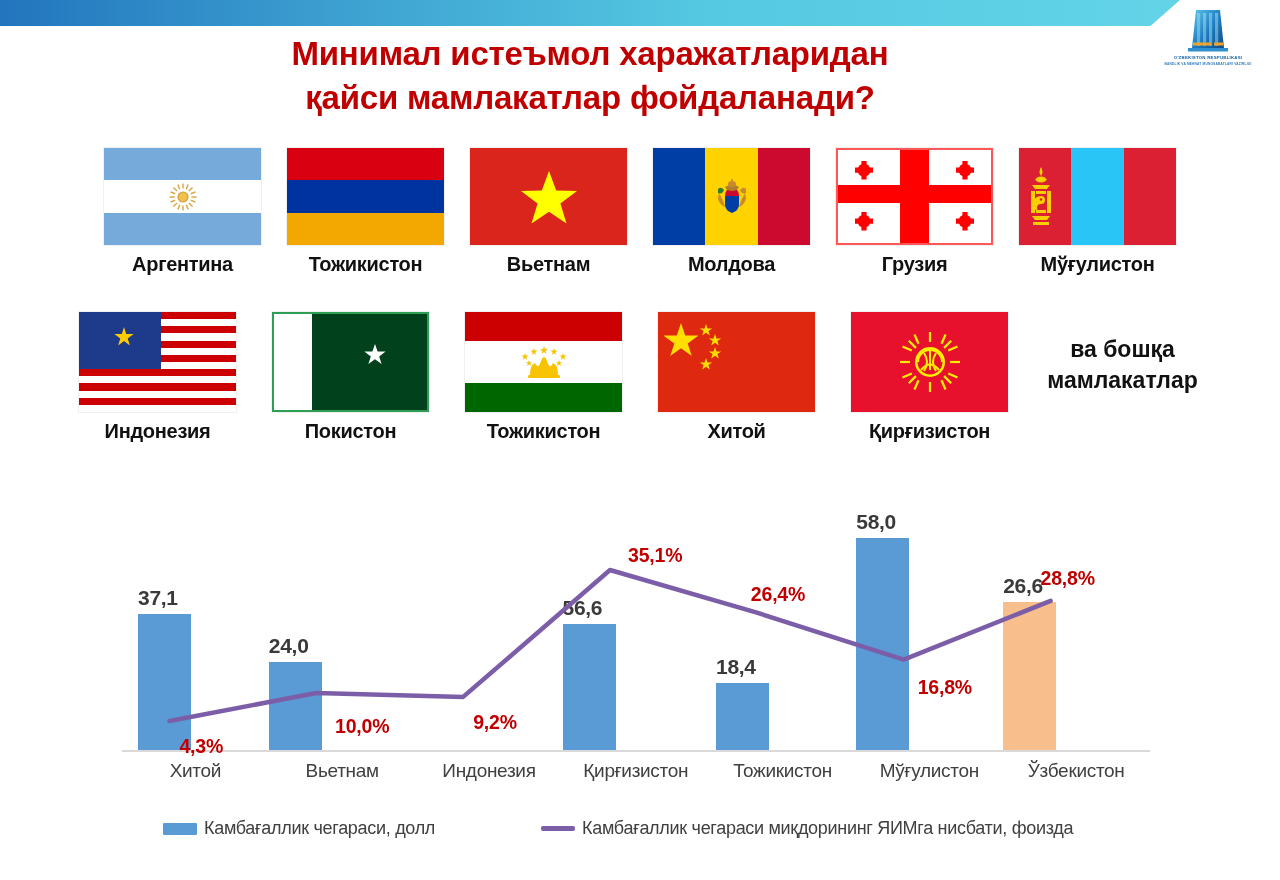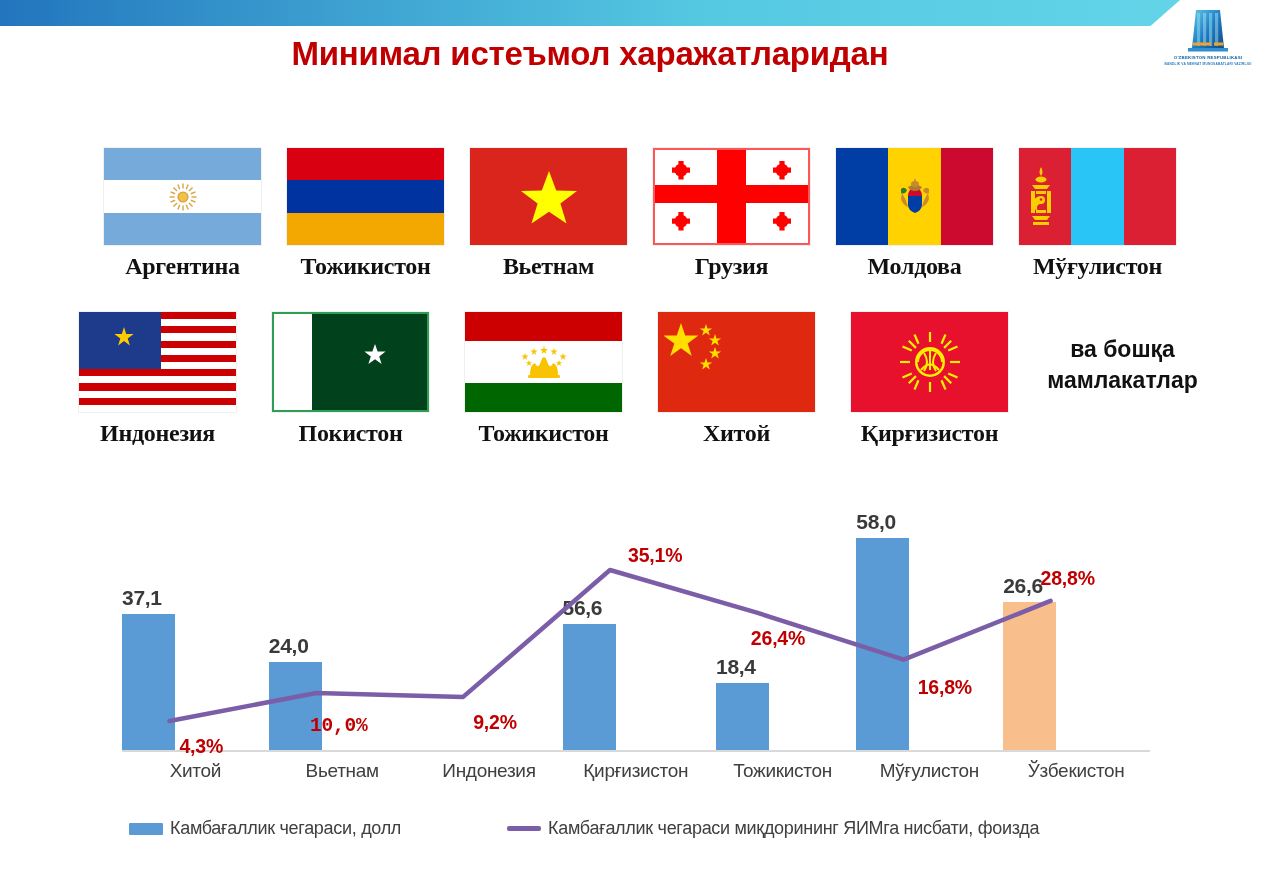--- a/index.html
+++ b/index.html
@@ -58,22 +58,22 @@
   }
   #flag-row-2 .flag-cell{ width:193px; }
   .flag-box{
     width:157px; height:97px;
     position:relative; overflow:hidden;
     box-shadow:0 0 0 1px rgba(0,0,0,.06);
   }
   #flag-row-2 .flag-box{ height:100px; }
   .flag-label{
     margin-top:8px;
-    font-size:24px; font-weight:bold; color:#111;
-    white-space:nowrap; letter-spacing:-.3px;font-family:Liberation Serif, serif;
+    font-size:20px; font-weight:bold; color:#111;
+    white-space:nowrap; letter-spacing:-.3px;
   }
   .note-cell{
     width:193px; display:flex; flex-direction:column;
     align-items:center; justify-content:center;
     font-size:23px; font-weight:bold; color:#111;
     line-height:1.35; padding-top:22px;
   }
 
   
   .stripe-h{ position:absolute; left:0; width:100%; }
@@ -112,21 +112,21 @@
   }
   #line-svg{ position:absolute; left:122px; top:10px; width:1028px; height:262px; }
   .pt-label{
     position:absolute;
     font-size:19.5px; font-weight:bold; color:#c00000;
     white-space:nowrap; letter-spacing:-.2px;
   }
 
   
   #legend{
-    position:absolute; left:104px; top:340px; width:1100px;
+    position:absolute; left:138px; top:340px; width:1100px;
     display:flex; align-items:flex-end;padding-left:25px;
   }
   .legend-item{ display:flex; align-items:center; }
   .legend-item + .legend-item{ margin-left:106px; }
   .swatch-bar{ width:34px; height:12px; border-radius:1px; }
   .swatch-line{ width:34px; height:5px; border-radius:2px; }
   .legend-text{
     margin-left:7px; font-size:18px; color:#404040; letter-spacing:-.3px;
   }
 </style>
@@ -152,20 +152,21 @@
     <rect x="8" y="44" width="40" height="3.5" fill="#2f8fd0"></rect>
     <rect x="13" y="38.5" width="18" height="3" fill="#f0a32a"></rect>
     <rect x="34" y="38.5" width="9" height="3" fill="#f0a32a"></rect>
   </svg>
   <div class="logo-text">O'ZBEKISTON RESPUBLIKASI</div>
   <div class="logo-text logo-sub">BANDLIK VA MEHNAT MUNOSABATLARI VAZIRLIGI</div>
 </div>
 
 <div id="title" style="color: rgb(192, 0, 0);">
   <span class="t-line">Минимал истеъмол харажатларидан</span>
+  <span class="t-line">қайси мамлакатлар фойдаланади?</span>
 </div>
 
 <div class="flag-row" id="flag-row-1">
 
   <div class="flag-cell">
     <div class="flag-box" style="background:#fff;">
       <div class="stripe-h" style="top:0;height:33.34%;background:#75AADB;"></div>
       <div class="stripe-h" style="top:66.66%;height:33.34%;background:#75AADB;"></div>
       <svg width="28" height="28" viewBox="0 0 28 28" style="position:absolute;left:50%;top:50%;transform:translate(-50%,-50%);">
         <g fill="#d9a441">
@@ -207,57 +208,57 @@
   <div class="flag-cell">
     <div class="flag-box" style="background:#DA251D;">
       <svg width="60" height="58" viewBox="0 0 60 58" style="position:absolute;left:50%;top:50%;transform:translate(-50%,-50%);">
         <polygon points="30,3 37.2,22.4 58,22.9 41.4,35.5 47.5,55.5 30,43.7 12.5,55.5 18.6,35.5 2,22.9 22.8,22.4" fill="#FFFF00"></polygon>
       </svg>
     </div>
     <div class="flag-label">Вьетнам</div>
   </div>
 
   <div class="flag-cell">
-    <div class="flag-box" style="background:#fff;border:2px solid #ff5757;">
-      <div class="stripe-h" style="top:38%;height:19%;background:#FF0000;"></div>
-      <div class="stripe-v" style="left:40.5%;width:19%;background:#FF0000;"></div>
-      <svg width="22" height="22" viewBox="0 0 22 22" style="position:absolute;left:10%;top:11%;">
-        <path d="M8.4 1 h5.2 v3.3 q2.5 .7 3.3 3.3 h3.1 v5.2 h-3.1 q-.8 2.6 -3.3 3.3 v3.3 h-5.2 v-3.3 q-2.5 -.7 -3.3 -3.3 h-3.1 v-5.2 h3.1 q.8 -2.6 3.3 -3.3 z" fill="#FF0000"></path>
-      </svg>
-      <svg width="22" height="22" viewBox="0 0 22 22" style="position:absolute;right:10%;top:11%;">
-        <path d="M8.4 1 h5.2 v3.3 q2.5 .7 3.3 3.3 h3.1 v5.2 h-3.1 q-.8 2.6 -3.3 3.3 v3.3 h-5.2 v-3.3 q-2.5 -.7 -3.3 -3.3 h-3.1 v-5.2 h3.1 q.8 -2.6 3.3 -3.3 z" fill="#FF0000"></path>
-      </svg>
-      <svg width="22" height="22" viewBox="0 0 22 22" style="position:absolute;left:10%;bottom:11%;">
-        <path d="M8.4 1 h5.2 v3.3 q2.5 .7 3.3 3.3 h3.1 v5.2 h-3.1 q-.8 2.6 -3.3 3.3 v3.3 h-5.2 v-3.3 q-2.5 -.7 -3.3 -3.3 h-3.1 v-5.2 h3.1 q.8 -2.6 3.3 -3.3 z" fill="#FF0000"></path>
-      </svg>
-      <svg width="22" height="22" viewBox="0 0 22 22" style="position:absolute;right:10%;bottom:11%;">
-        <path d="M8.4 1 h5.2 v3.3 q2.5 .7 3.3 3.3 h3.1 v5.2 h-3.1 q-.8 2.6 -3.3 3.3 v3.3 h-5.2 v-3.3 q-2.5 -.7 -3.3 -3.3 h-3.1 v-5.2 h3.1 q.8 -2.6 3.3 -3.3 z" fill="#FF0000"></path>
-      </svg>
-    </div>
-    <div class="flag-label">Грузия</div>
-  </div>
-
-  <div class="flag-cell">
     <div class="flag-box">
       <div class="stripe-v" style="left:0;width:33.34%;background:#003DA5;"></div>
       <div class="stripe-v" style="left:33.34%;width:33.33%;background:#FFD200;"></div>
       <div class="stripe-v" style="left:66.67%;width:33.33%;background:#CC092F;"></div>
       <svg width="34" height="44" viewBox="0 0 34 44" style="position:absolute;left:50%;top:50%;transform:translate(-50%,-50%);">
         <ellipse cx="17" cy="21" rx="7" ry="9" fill="#CC092F"></ellipse>
         <path d="M10 21 h14 v9 q0 5 -7 8 q-7 -3 -7 -8 z" fill="#003DA5"></path>
         <path d="M10 12 q7 -5 14 0 q-2 4 -7 4 q-5 0 -7 -4z" fill="#b07c2a"></path>
         <ellipse cx="17" cy="9" rx="4" ry="3" fill="#c98a2e"></ellipse>
         <rect x="16.2" y="4" width="1.6" height="5" fill="#c98a2e"></rect>
         <path d="M3 14 q3 -3 6 1 q-2 5 -6 3z" fill="#2e7d32"></path>
         <path d="M31 14 q-3 -3 -6 1 q2 5 6 3z" fill="#c98a2e"></path>
         <path d="M4 18 q4 6 6 14 q-5 -2 -7 -8z" fill="#c98a2e"></path>
         <path d="M30 18 q-4 6 -6 14 q5 -2 7 -8z" fill="#c98a2e"></path>
       </svg>
     </div>
     <div class="flag-label">Молдова</div>
+  </div>
+
+  <div class="flag-cell">
+    <div class="flag-box" style="background:#fff;border:2px solid #ff5757;">
+      <div class="stripe-h" style="top:38%;height:19%;background:#FF0000;"></div>
+      <div class="stripe-v" style="left:40.5%;width:19%;background:#FF0000;"></div>
+      <svg width="22" height="22" viewBox="0 0 22 22" style="position:absolute;left:10%;top:11%;">
+        <path d="M8.4 1 h5.2 v3.3 q2.5 .7 3.3 3.3 h3.1 v5.2 h-3.1 q-.8 2.6 -3.3 3.3 v3.3 h-5.2 v-3.3 q-2.5 -.7 -3.3 -3.3 h-3.1 v-5.2 h3.1 q.8 -2.6 3.3 -3.3 z" fill="#FF0000"></path>
+      </svg>
+      <svg width="22" height="22" viewBox="0 0 22 22" style="position:absolute;right:10%;top:11%;">
+        <path d="M8.4 1 h5.2 v3.3 q2.5 .7 3.3 3.3 h3.1 v5.2 h-3.1 q-.8 2.6 -3.3 3.3 v3.3 h-5.2 v-3.3 q-2.5 -.7 -3.3 -3.3 h-3.1 v-5.2 h3.1 q.8 -2.6 3.3 -3.3 z" fill="#FF0000"></path>
+      </svg>
+      <svg width="22" height="22" viewBox="0 0 22 22" style="position:absolute;left:10%;bottom:11%;">
+        <path d="M8.4 1 h5.2 v3.3 q2.5 .7 3.3 3.3 h3.1 v5.2 h-3.1 q-.8 2.6 -3.3 3.3 v3.3 h-5.2 v-3.3 q-2.5 -.7 -3.3 -3.3 h-3.1 v-5.2 h3.1 q.8 -2.6 3.3 -3.3 z" fill="#FF0000"></path>
+      </svg>
+      <svg width="22" height="22" viewBox="0 0 22 22" style="position:absolute;right:10%;bottom:11%;">
+        <path d="M8.4 1 h5.2 v3.3 q2.5 .7 3.3 3.3 h3.1 v5.2 h-3.1 q-.8 2.6 -3.3 3.3 v3.3 h-5.2 v-3.3 q-2.5 -.7 -3.3 -3.3 h-3.1 v-5.2 h3.1 q.8 -2.6 3.3 -3.3 z" fill="#FF0000"></path>
+      </svg>
+    </div>
+    <div class="flag-label">Грузия</div>
   </div>
 
   <div class="flag-cell">
     <div class="flag-box">
       <div class="stripe-v" style="left:0;width:33.34%;background:#DA2032;"></div>
       <div class="stripe-v" style="left:33.34%;width:33.33%;background:#29C5F6;"></div>
       <div class="stripe-v" style="left:66.67%;width:33.33%;background:#DA2032;"></div>
       <svg width="26" height="62" viewBox="0 0 26 62" style="position:absolute;left:6%;top:50%;transform:translateY(-50%);">
         <g fill="#F9CF02">
           <path d="M13 1 q3 5 0 9 q-3 -4 0 -9z"></path>
@@ -382,21 +383,21 @@
 
   <div class="note-cell">
     <div>ва бошқа</div>
     <div>мамлакатлар</div>
   </div>
 
 </div>
 
 <div id="chart">
   <div id="plot">
-      <div class="bar-slot" style="left: 0px;">
+      <div class="bar-slot" style="left: 16px;">
         <div class="bar-value">37,1</div>
         <div class="bar-rect" style="height: 135.607px; background: rgb(91, 155, 213);"></div>
       </div>
       <div class="bar-slot" style="left: 146.857px;">
         <div class="bar-value">24,0</div>
         <div class="bar-rect" style="height: 87.7241px; background: rgb(91, 155, 213);"></div>
       </div>
       <div class="bar-slot" style="left: 440.571px;">
         <div class="bar-value">56,6</div>
         <div class="bar-rect" style="height: 126.103px; background: rgb(91, 155, 213);"></div>
@@ -431,19 +432,19 @@
     <div class="legend-item">
       <span class="swatch-bar" style="background: rgb(91, 155, 213);"></span>
       <span class="legend-text">Камбағаллик чегараси, долл</span>
     </div>
     <div class="legend-item">
       <span class="swatch-line" style="background: rgb(124, 94, 168);"></span>
       <span class="legend-text">Камбағаллик чегараси миқдорининг ЯИМга нисбати, фоизда</span>
     </div>
   </div>
 <div class="pt-label" style="color: rgb(192, 0, 0); left: 179.429px; top: 256.93px;">4,3%</div>
-    <div class="pt-label" style="color: rgb(192, 0, 0); left: 310px; top: 237px; font-family: Liberation Mono, monospace;">10,0%</div>
+    <div class="pt-label" style="color: rgb(192, 0, 0); left: 335px; top: 237px;">10,0%</div>
     <div class="pt-label" style="color: rgb(192, 0, 0); left: 473.143px; top: 232.92px;">9,2%</div>
     <div class="pt-label" style="color: rgb(192, 0, 0); left: 628px; top: 66.01px;">35,1%</div>
-    <div class="pt-label" style="color: rgb(192, 0, 0); left: 750.857px; top: 104.64px; margin-top: 44px;">26,4%</div>
+    <div class="pt-label" style="color: rgb(192, 0, 0); left: 750.857px; top: 104.64px;">26,4%</div>
     <div class="pt-label" style="color: rgb(192, 0, 0); left: 917.714px; top: 197.68px;">16,8%</div>
     <div class="pt-label" style="color: rgb(192, 0, 0); left: 1040.57px; top: 88.88px;">28,8%</div>
   </div>
 
 </body></html>

